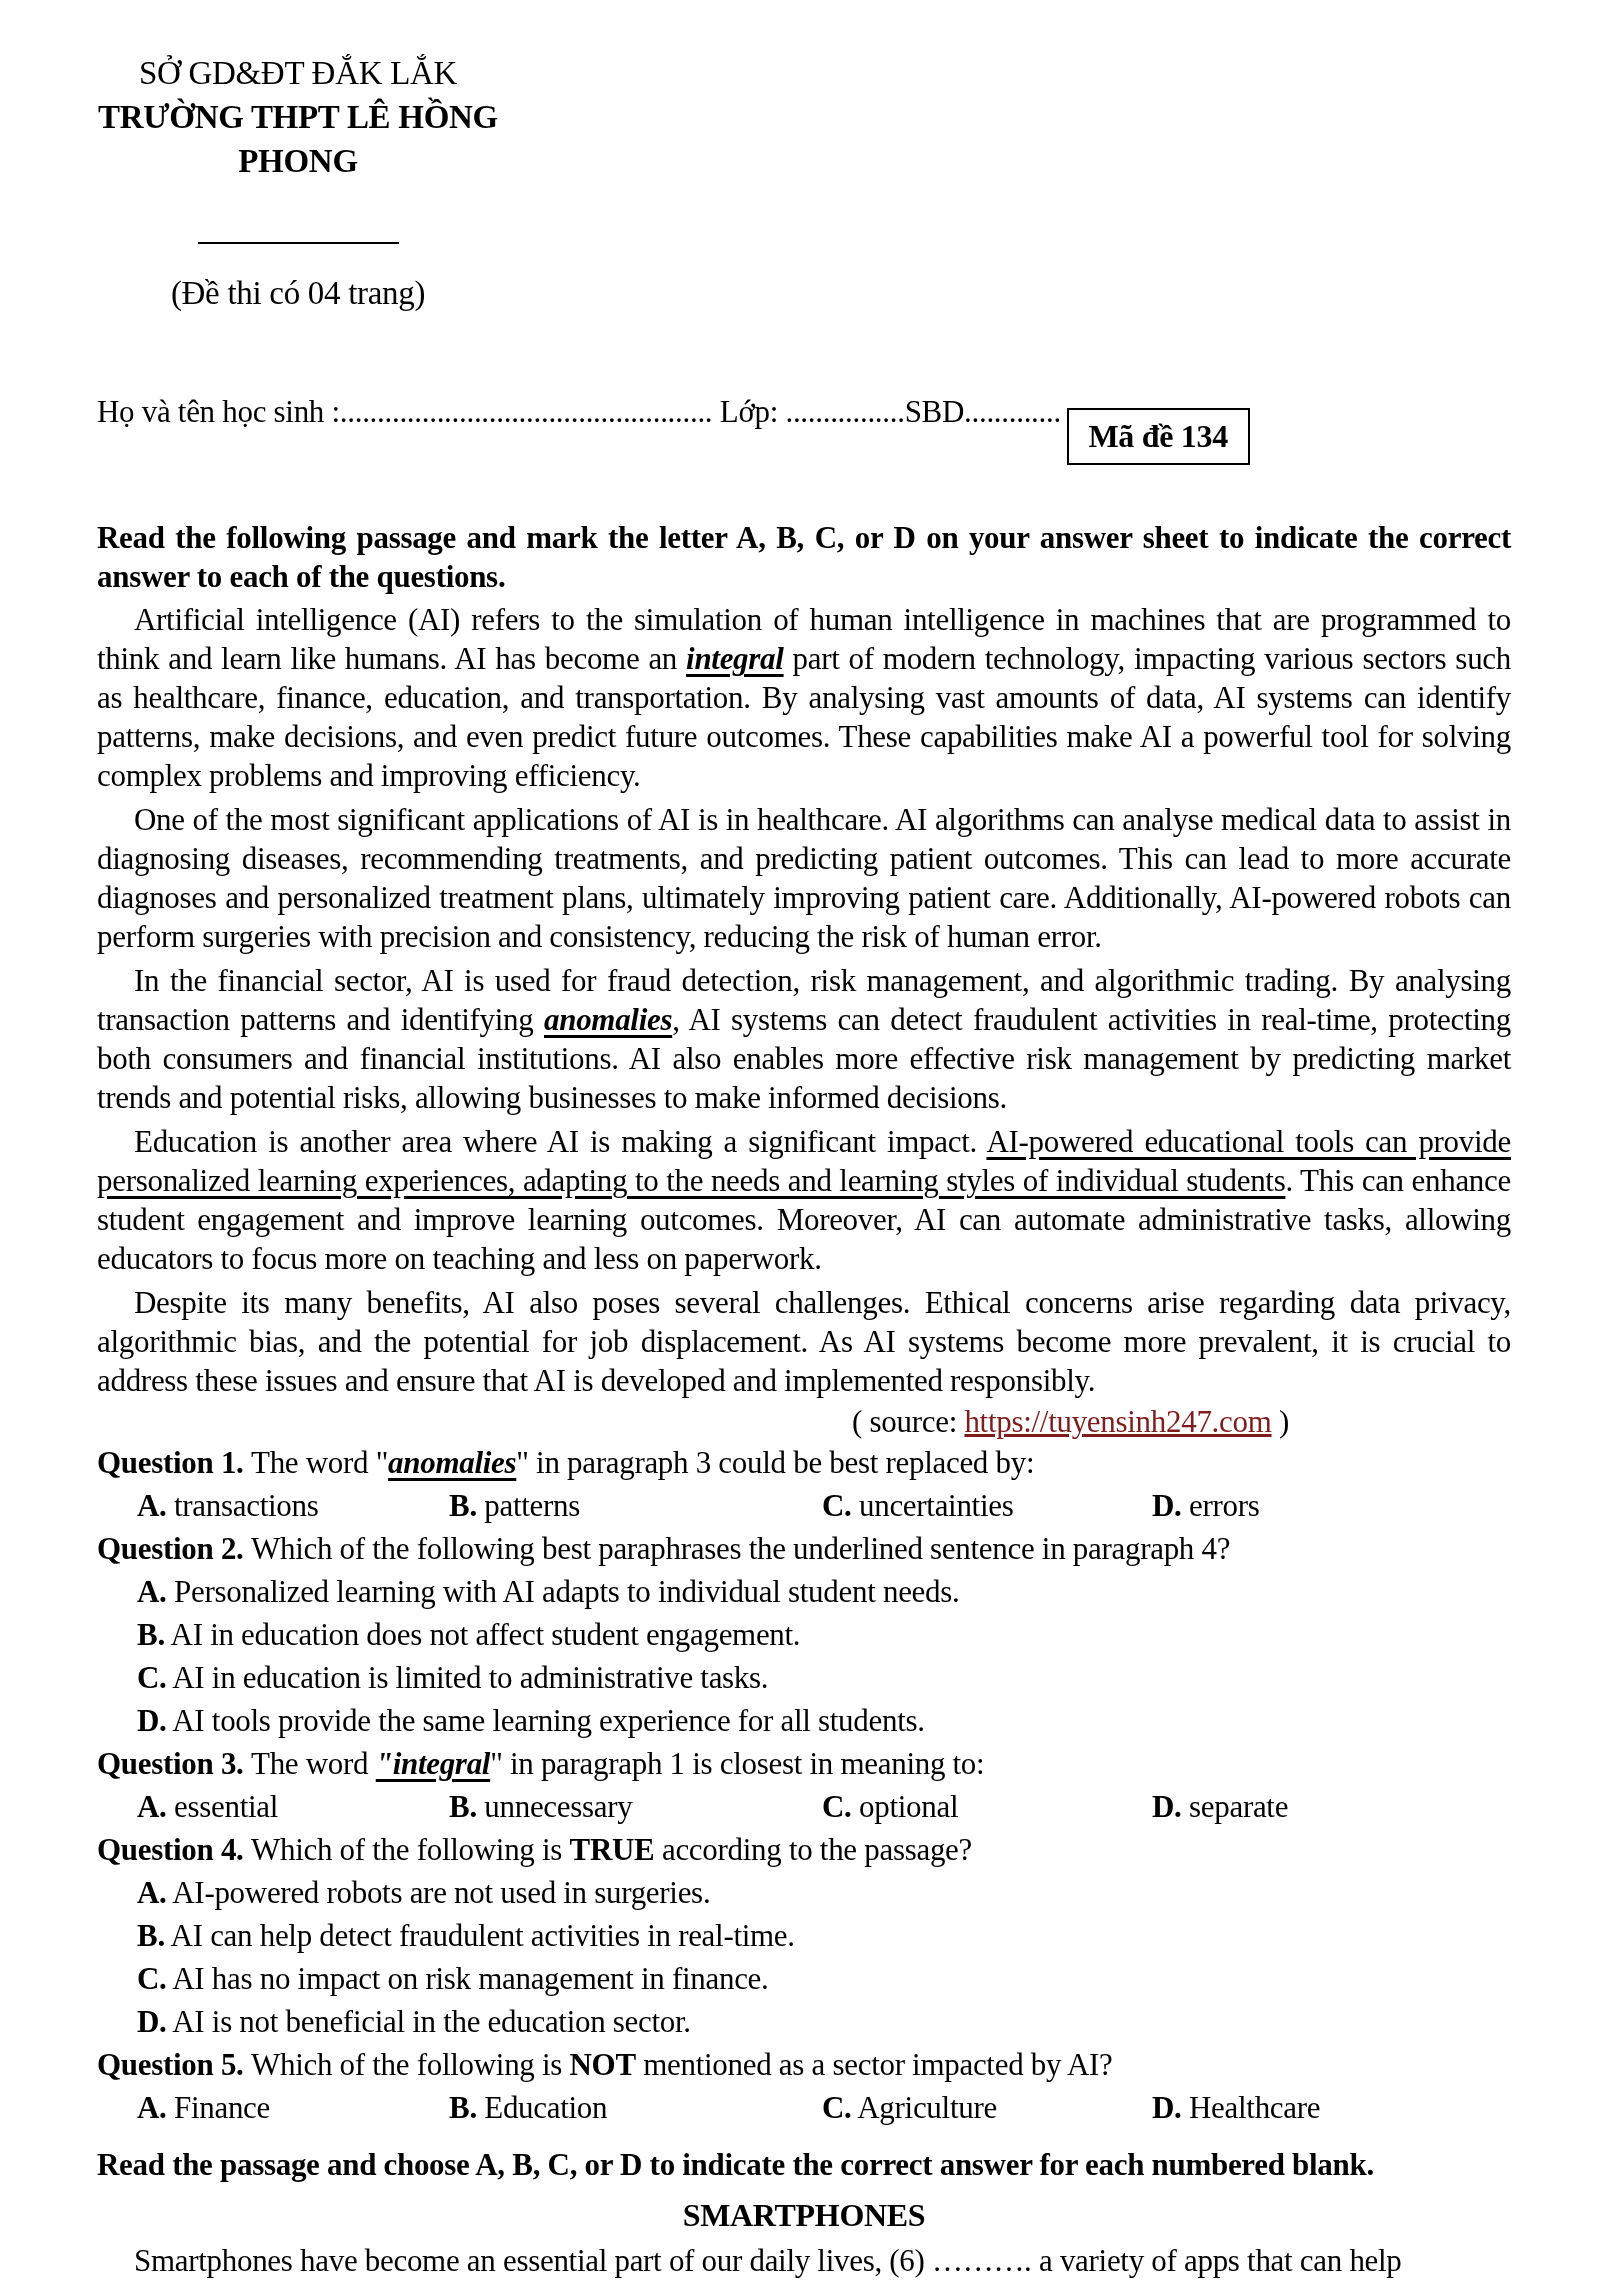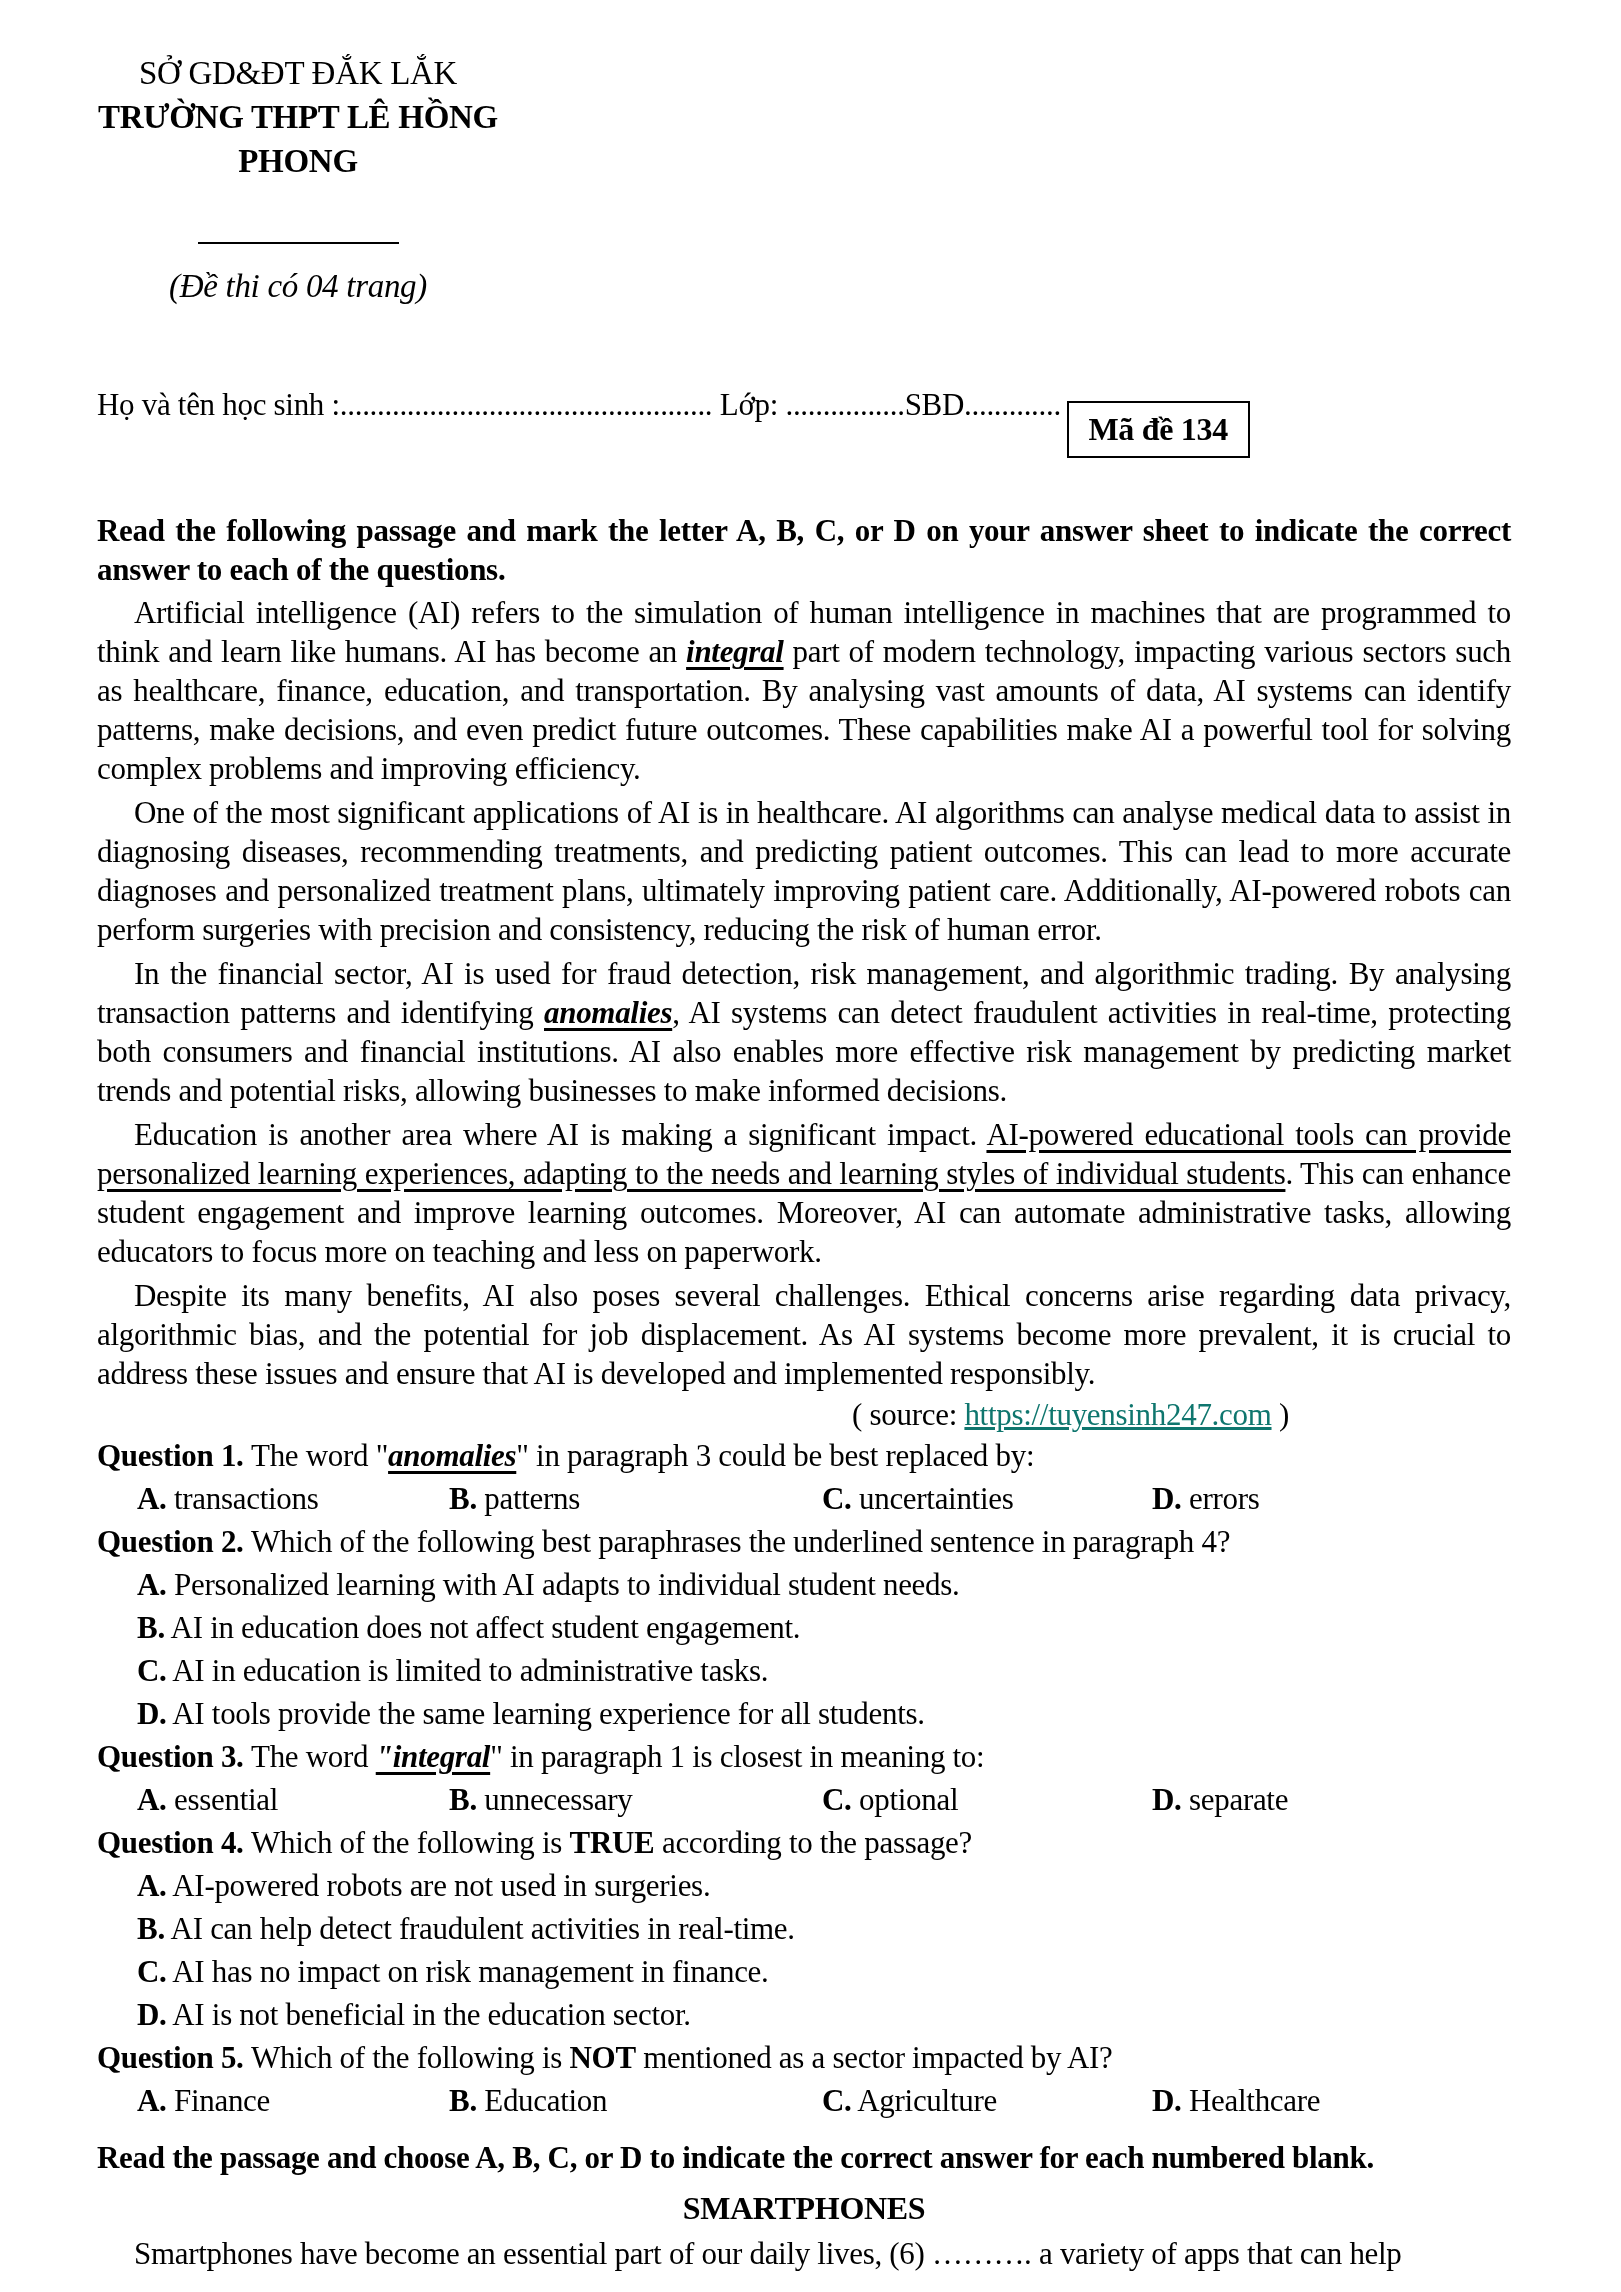--- a/index.html
+++ b/index.html
@@ -8,21 +8,21 @@
     font-family:"Liberation Serif","DejaVu Serif",serif;
     color:#000;font-size:31px;letter-spacing:-0.3px;
   }
   .page{box-sizing:border-box;width:1599px;height:2293px;padding:51px 88px 29px 97px;}
 
   
   .header{display:flex;justify-content:space-between;}
   .header-left{width:402px;text-align:center;font-size:33px;line-height:44px;}
   .h-school{font-weight:bold;}
   .header-divider{width:201px;border-top:2.9px solid #000;margin:59px auto 0;height:0;}
-  .h-note{font-style:italic;margin-top:20px;}
+  .h-note{margin-top:27px;}
   .header-right{width:814px;text-align:center;font-size:33px;line-height:44px;}
   .hr-bold{font-weight:bold;}
   .hr-italic{font-style:italic;}
 
   
   .student-row{margin-top:45px;display:flex;align-items:center;}
   .si-text{white-space:nowrap;}
   .code-box{border:2.9px solid #000;font-weight:bold;font-size:32px;padding:7.8px 19.6px;margin-left:5.9px;white-space:nowrap;margin-top:48px;}
 
   
@@ -40,21 +40,21 @@
   .sec2-instruction{margin-top:13.7px;font-weight:bold;line-height:44px;}
   .sec2-title{margin-top:5.9px;text-align:center;font-weight:bold;line-height:44px;font-size:32px;}
   .sec2-line{margin-top:2px;text-indent:37px;text-align:justify;line-height:44px;}
   .footer{margin-top:11.8px;text-align:center;line-height:39px;}
 
   
   .s-n{}
   .s-b{font-weight:bold;}
   .s-biu{font-weight:bold;font-style:italic;text-decoration:underline;text-decoration-thickness:2.5px;text-underline-offset:4.9px;}
   .s-bu{font-weight:normal;text-decoration:underline;text-decoration-thickness:2.5px;text-underline-offset:4.9px;}
-  .s-link{color:#0f766e;text-decoration:underline;}
+  .s-link{color:#7f1d1d;text-decoration:underline;}
 </style>
 </head>
 <body>
 
 <div class="page">
 
   <div class="header">
     <div class="header-left">
       <div class="h-dept">SỞ GD&amp;ĐT ĐẮK LẮK</div>
       <div class="h-school">TRƯỜNG THPT LÊ HỒNG PHONG</div>

